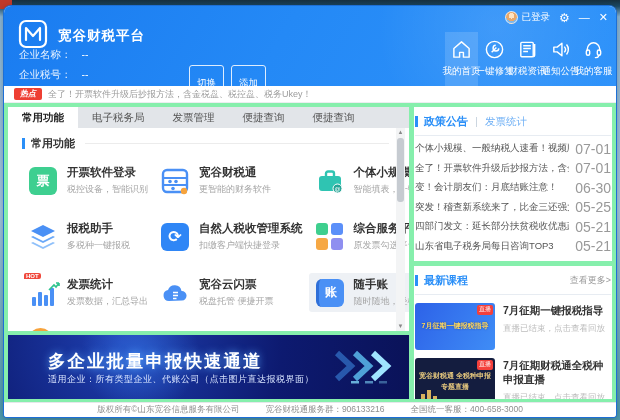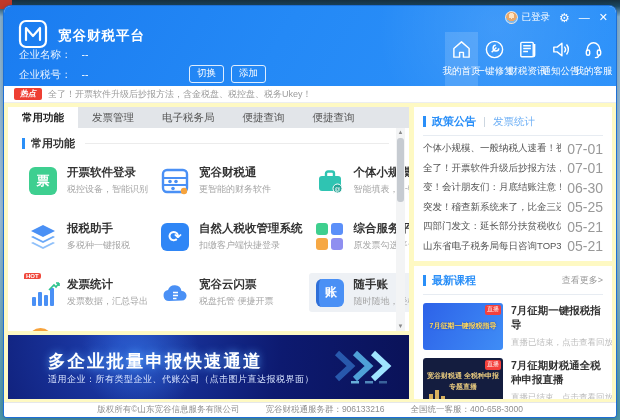--- a/index.html
+++ b/index.html
@@ -18,34 +18,34 @@
   .login-label { font-size:9.5px; }
   .gear { font-size:12px; cursor:pointer; line-height:1; }
   .min-btn,.close-btn { cursor:pointer; font-size:11px; line-height:1; }
   .logo { position:absolute; left:14px; top:13px; width:30px; height:30px; }
   .app-title { position:absolute; left:54px; top:21px; font-size:13.5px; font-weight:bold; letter-spacing:1px; }
   .field-row { position:absolute; left:15px; font-size:10.5px; color:#eaf3ff; }
   .field-row .val { margin-left:10px; color:#fff; }
   .row-name { top:42px; }
   .row-tax { top:62px; }
   .tax-btns { position:absolute; left:185px; top:59px; display:flex; gap:7px; }
-  .mini-btn { font-size:9.5px; color:#fff; border:1px solid rgba(255,255,255,.85); border-radius:3px; padding:1px 7px 2px; cursor:pointer; background:transparent; }
+  .mini-btn { font-size:9.5px; color:#fff; border:1px solid rgba(255,255,255,.85); border-radius:3px; padding:11px 7px 2px; cursor:pointer; background:transparent; }
   .top-nav { position:absolute; right:6px; bottom:0; display:flex; }
   .nav-item { width:33px; padding:7px 0 8px; display:flex; flex-direction:column; align-items:center; gap:5px; cursor:pointer; }
   .nav-item.active { background:rgba(255,255,255,.14); }
   .nav-item svg { width:21px; height:21px; }
   .nav-label { font-size:9.5px; white-space:nowrap; }
 
   
   .hotbar { height:17px; flex:0 0 17px; background:#fff; display:flex; align-items:center; padding:0 10px; gap:6px; border-bottom:1px solid #eceef0; }
   .hot-badge { background:#ee3f33; color:#fff; font-size:8px; font-weight:bold; font-style:italic; padding:0px 6px 1px; border-radius:2px; }
   .hot-text { font-size:9px; color:#9b9b9b; white-space:nowrap; overflow:hidden; }
 
   
-  .content { flex:1; display:flex; gap:5px; padding:4px 4px 3px; background:#fef9c3; overflow:hidden; }
+  .content { flex:1; display:flex; gap:5px; padding:4px 4px 3px; background:#86efac; overflow:hidden; }
   .main-col { flex:1; display:flex; flex-direction:column; min-width:0; }
   .side-col { width:198px; flex:0 0 198px; display:flex; flex-direction:column; gap:5px; }
 
   
   .tabs { height:21px; flex:0 0 21px; display:flex; background:#e2e5e9; }
   .tab { padding:0 14px; font-size:10.5px; color:#555; display:flex; align-items:center; cursor:pointer; white-space:nowrap; }
   .tab.active { background:#fff; color:#222; font-weight:bold; }
 
   
   .panel { flex:1; background:#fff; position:relative; padding:8px 20px 4px 14px; overflow:hidden; }
@@ -79,21 +79,21 @@
   .sb-spacer { flex:1; }
 
   
   .banner { height:64px; flex:0 0 64px; margin-top:4px; position:relative; background:radial-gradient(circle at 28% 10%, #1e3fb0 0%, #0d1a70 55%, #0a1258 100%); overflow:hidden; display:flex; flex-direction:column; align-items:flex-start; justify-content:center; cursor:pointer;padding-left:40px; }
   .banner::before { content:""; position:absolute; left:18%; top:-40px; width:120px; height:120px; border-radius:50%; background:radial-gradient(circle, rgba(64,140,255,.45), rgba(64,140,255,0) 70%); }
   .banner-title { position:relative; font-size:17.5px; font-weight:bold; color:#fff; letter-spacing:2px; text-shadow:0 0 8px rgba(90,170,255,.9); }
   .banner-sub { position:relative; font-size:9px; color:#d8e4ff; letter-spacing:.5px; }
   .banner-arrows { position:absolute; right:10px; top:12px; }
 
   
-  .card { background:#fff; padding:7px 9px 5px; }
+  .card { background:#fff; padding:7px 1px 5px; }
   .card-head { display:flex; align-items:center; }
   .policy-tab { font-size:11px; font-weight:bold; color:#2a8ff8; cursor:pointer; }
   .tab-sep { width:1px; height:10px; background:#ccd6e0; margin:0 8px; }
   .policy-tab.dim { color:#6fb0f5; font-weight:normal; font-size:10.5px; }
   .head-line { height:1px; background:#e7ecf2; margin:6px 0 3px; }
   .news-item { display:flex; justify-content:space-between; align-items:center; height:19.5px; cursor:pointer; }
   .news-title { font-size:9.5px; color:#555; white-space:nowrap; overflow:hidden; margin-right:6px; }
   .news-date { font-size:14px; color:#999; flex:0 0 auto; }
   .course-card { flex:1; overflow:hidden; }
   .more-link { margin-left:auto; font-size:9px; color:#999; cursor:pointer; }
@@ -193,22 +193,22 @@
   <div class="hotbar">
     <span class="hot-badge">热点</span>
     <span class="hot-text">全了！开票软件升级后抄报方法，含金税盘、税控盘、税务Ukey！</span>
   </div>
 
   <div class="content">
 
     <div class="main-col">
       <div class="tabs">
         <div class="tab active">常用功能</div>
+        <div class="tab">电子税务局</div>
         <div class="tab">发票管理</div>
-        <div class="tab">电子税务局</div>
         <div class="tab">便捷查询</div>
         <div class="tab">便捷查询</div>
       </div>
 
       <div class="panel">
         <div class="sec-head">
           <span class="blue-bar"></span>
           <span class="sec-title">常用功能</span>
           <span class="sec-line"></span>
         </div>

